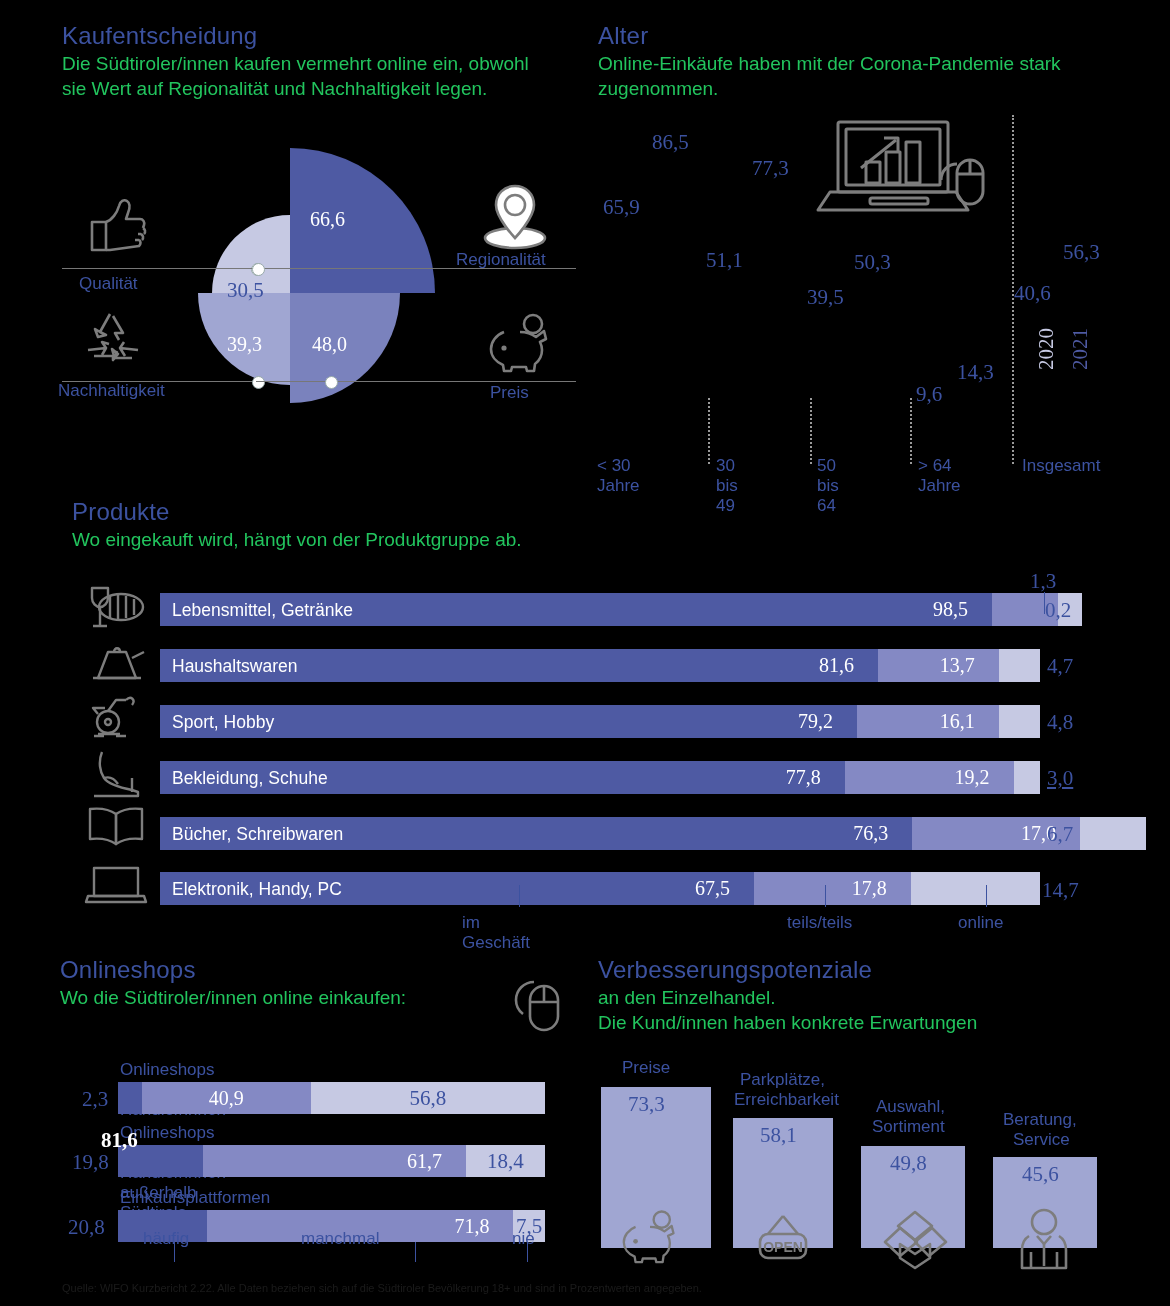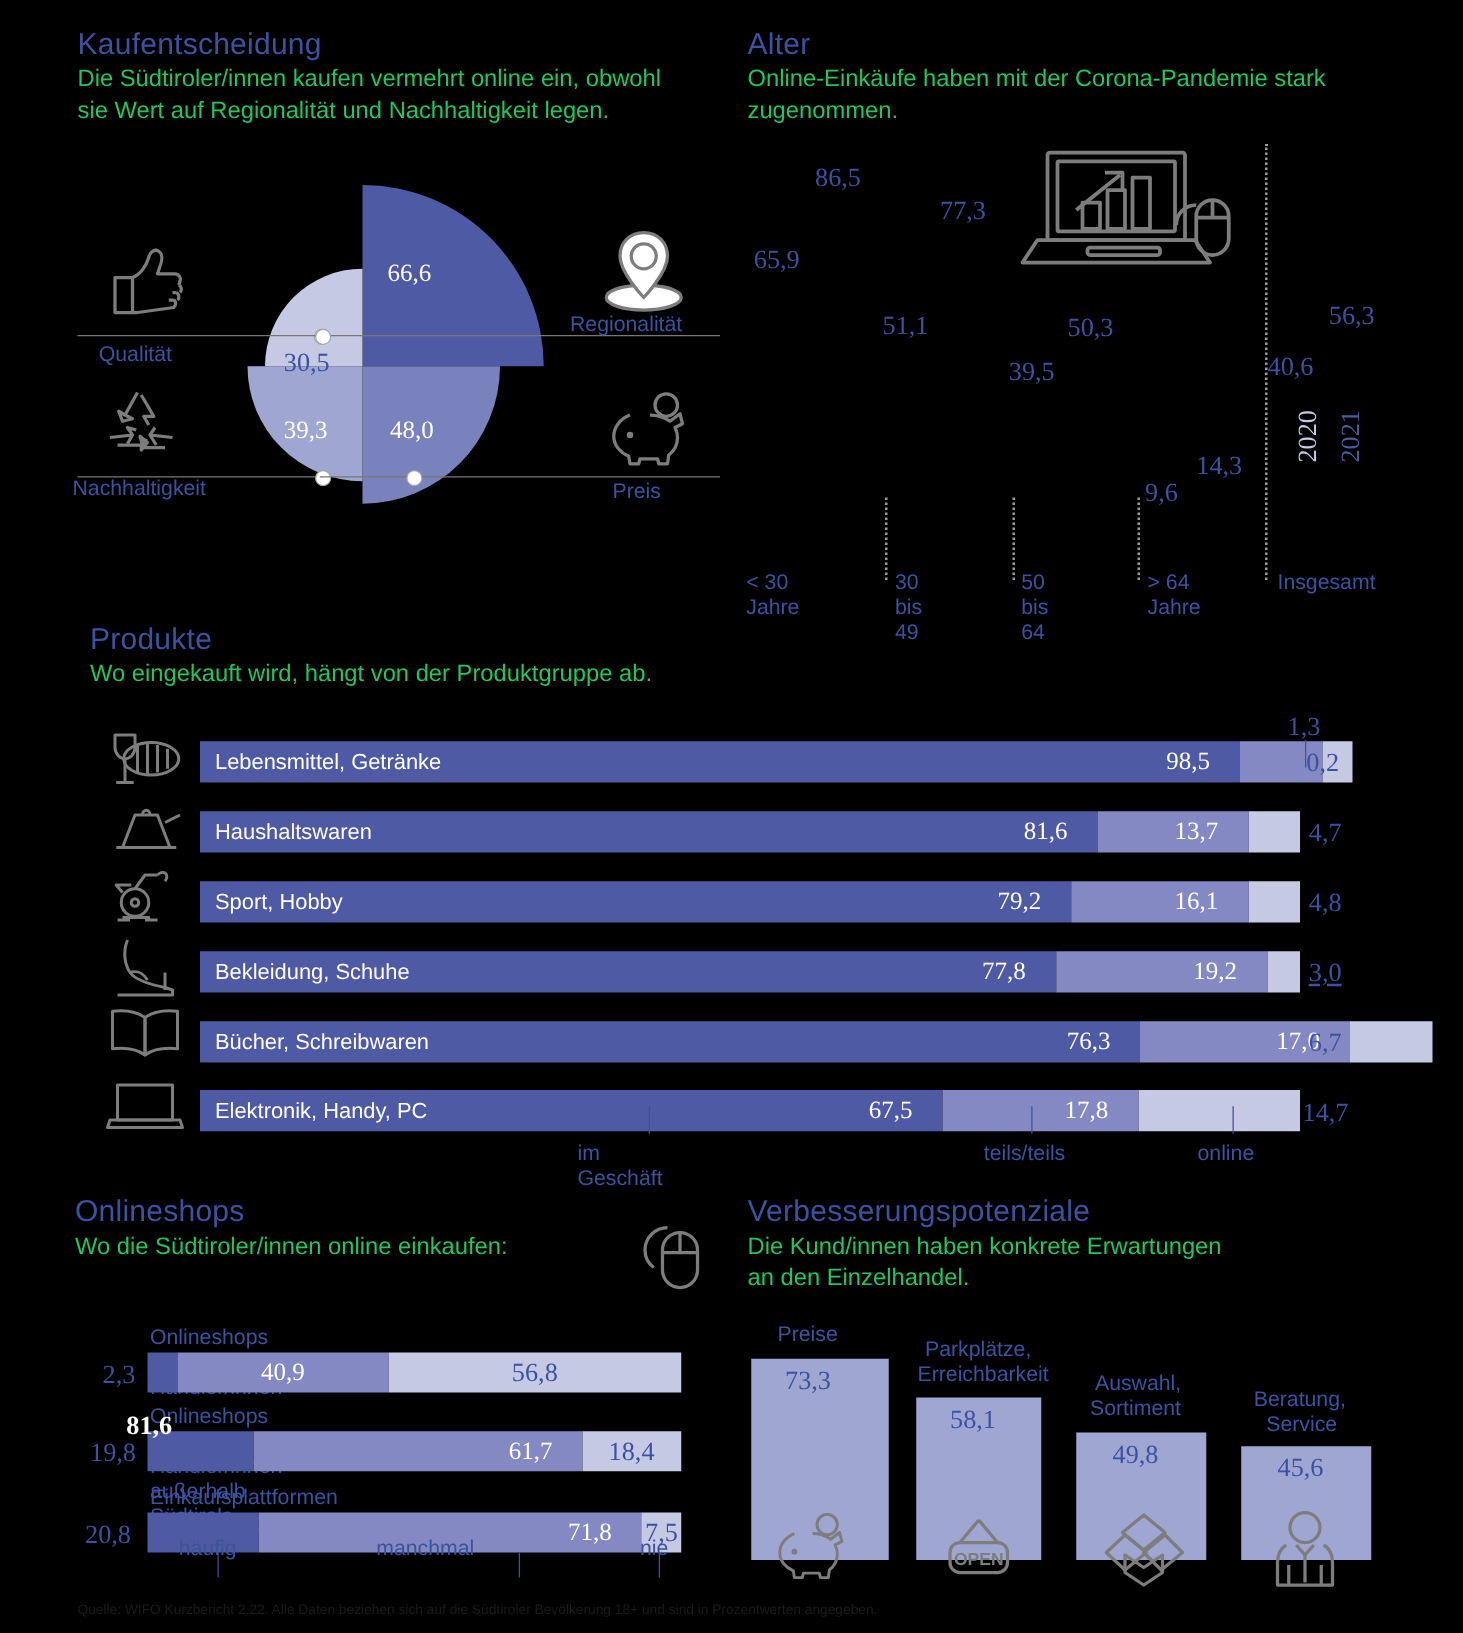--- a/index.html
+++ b/index.html
@@ -346,22 +346,22 @@
   <div class="dotline" style="left:415px;top:1242px;height:20px;"></div>
   <div class="dotline" style="left:527px;top:1242px;height:20px;"></div>
   <div class="abs axlab" style="left:143px;top:1229px;">häufig</div>
   <div class="abs axlab" style="left:301px;top:1229px;">manchmal</div>
   <div class="abs axlab" style="left:512px;top:1229px;">nie</div>
 </div>
 
 <div class="abs" style="left:598px;top:958px;">
   <div class="sec-title">Verbesserungspotenziale</div>
   <div class="sec-sub">
+    <div>an den Einzelhandel.</div>
     <div>Die Kund/innen haben konkrete Erwartungen</div>
-    <div>an den Einzelhandel.</div>
   </div>
 </div>
 
 <div class="abs">
 
   <div class="abs" style="left:601px;top:1087px;width:110px;height:161px;background:#a0a6d2;"></div>
   <div class="abs val" style="left:628px;top:1092px;">73,3</div>
   <div class="abs axlab" style="left:622px;top:1058px;">Preise</div>
   <div class="icn" style="left:617px;top:1207px;">
   <svg width="66" height="56" viewBox="0 0 72 62" fill="none" stroke="#7d7d7d" stroke-width="2.6" stroke-linejoin="round">

